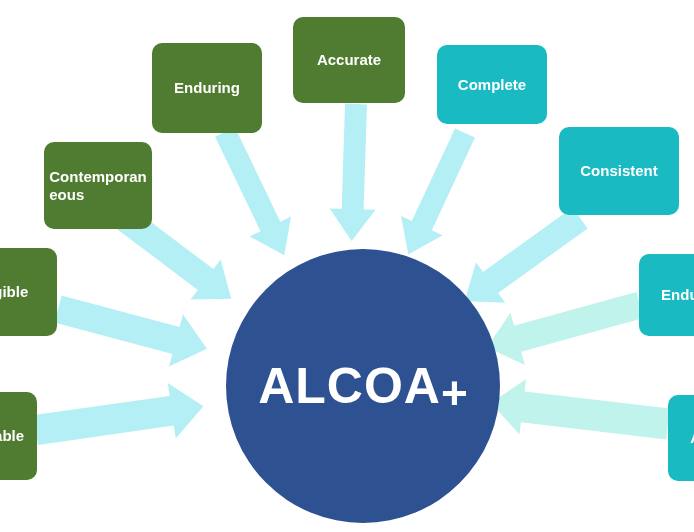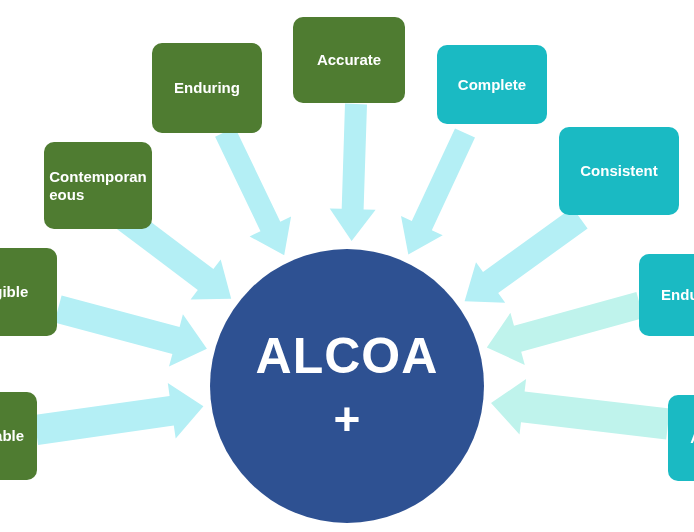--- a/index.html
+++ b/index.html
@@ -28,24 +28,24 @@
   .box-legible{left:-53px;top:248px;width:110px;height:88px;}
   .box-contemporaneous{left:28px;top:142px;width:108px;height:87px;margin-left:16px;}
   .box-original{left:152px;top:43px;width:110px;height:90px;}
   .box-accurate{left:293px;top:17px;width:112px;height:86px;}
   .box-complete{left:437px;top:45px;width:110px;height:79px;}
   .box-consistent{left:559px;top:127px;width:120px;height:88px;}
   .box-enduring{left:639px;top:254px;width:110px;height:82px;}
   .box-available{left:668px;top:395px;width:110px;height:86px;}
   .circle{
     position:absolute;
-    left:210px;top:249px;width:274px;height:274px;
+    left:226px;top:249px;width:274px;height:274px;
     border-radius:50%;
     background:var(--circle);
-    display:flex;flex-direction:column;align-items:center;justify-content:center;
+    display:flex;flex-direction:row;align-items:center;justify-content:center;
     color:var(--node-text);
   }
   .circle-title{
     font-size:50px;font-weight:700;letter-spacing:1px;line-height:1.04;
   }
   .circle-plus{
     font-size:46px;font-weight:700;line-height:1;margin-top:14px;
   }
 </style>
 </head>

